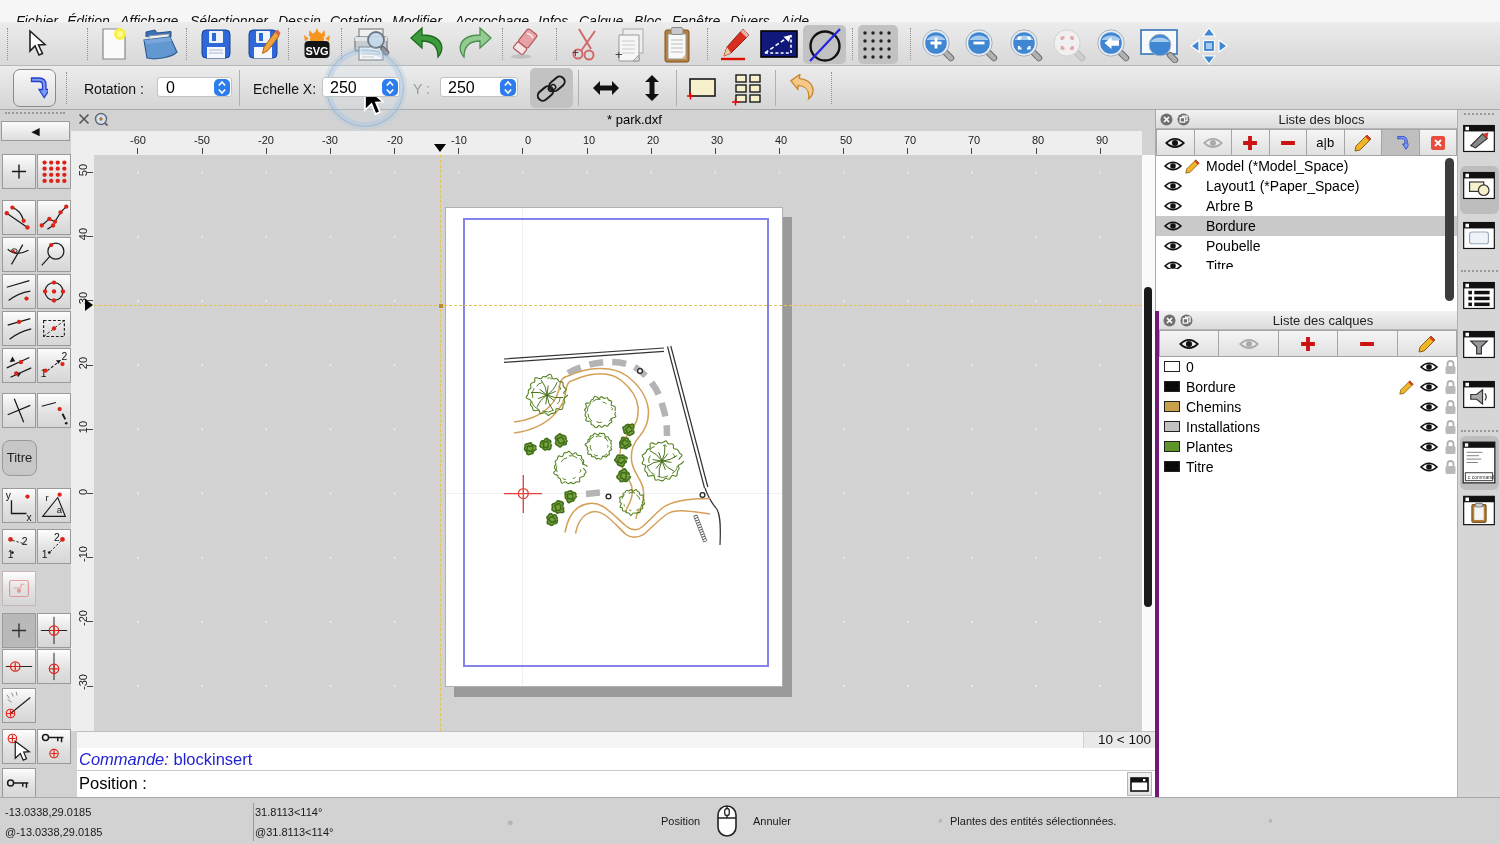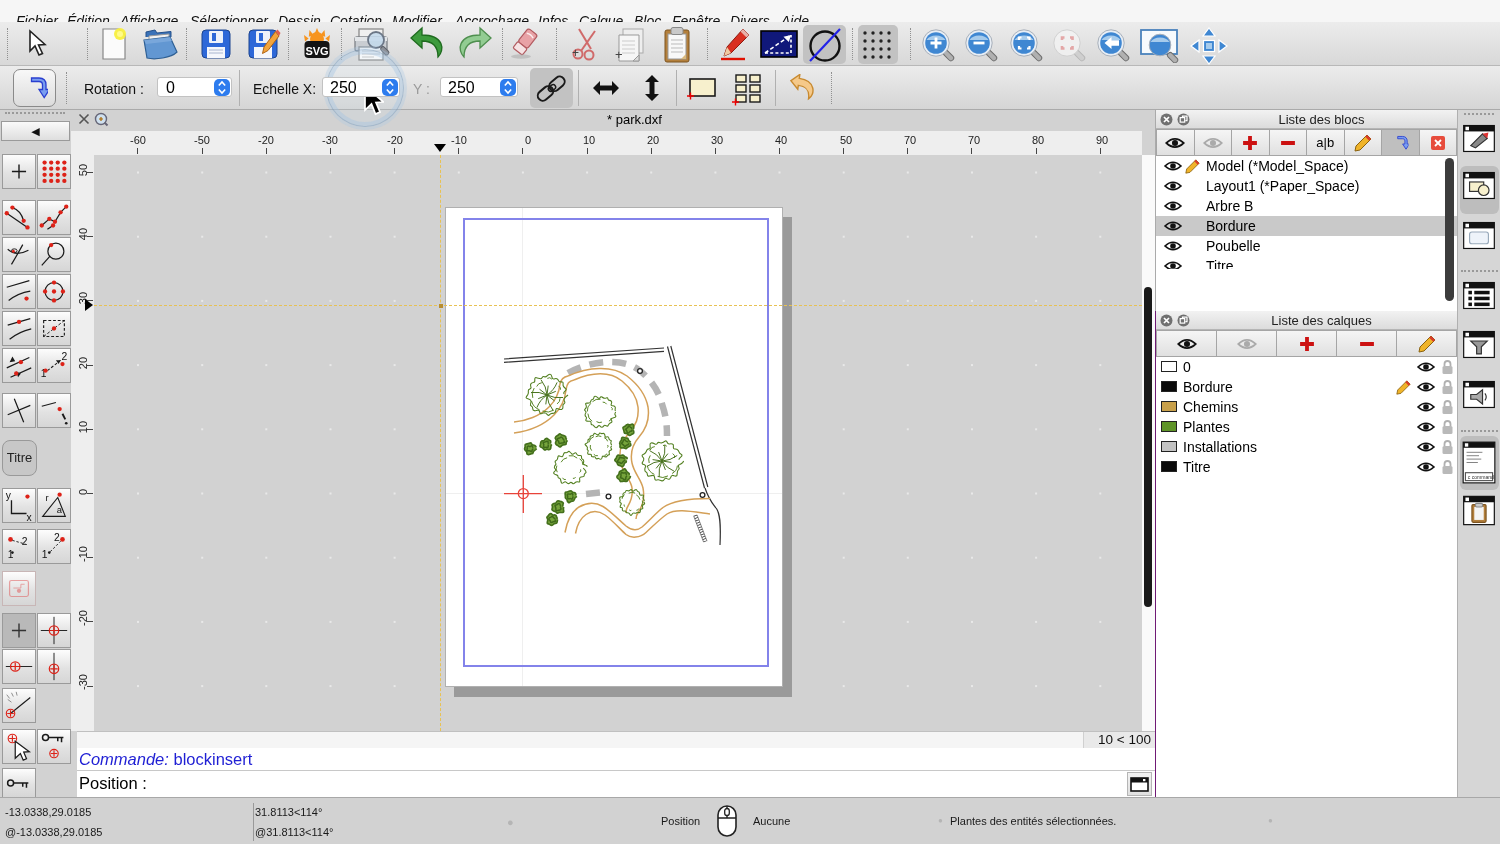--- a/index.html
+++ b/index.html
@@ -25,21 +25,21 @@
 #corner { left:71px; top:131px; width:23px; height:23.5px; background:#eeeeee; }
 #canvas { left:94px; top:154.5px; width:1048px; height:576.5px; background:#d2d2d2; overflow:hidden; }
 #vscroll { left:1142px; top:154.5px; width:13px; height:576.5px; background:#fafafa; }
 #vthumb { left:2px; top:132.5px; width:8px; height:320px; background:#1a1a1a; border-radius:4px; position:absolute; }
 #hstrip { left:77px; top:731px; width:1078px; height:17px; background:#f5f5f5; border-top:1px solid #c0c0c0; }
 #cmd1 { left:77px; top:748px; width:1078px; height:23px; background:#fff; border-bottom:1px solid #c8c8c8; font-size:16.5px; color:#1f1fd4; }
 #cmd2 { left:77px; top:771px; width:1078px; height:26px; background:#fff; font-size:16.5px; color:#000;text-align:right; }
 
 .ptitle { text-indent:30px; height:19px; background:linear-gradient(#f2f2f2,#dcdcdc); border-bottom:1px solid #b5b5b5; font-size:13px; color:#222; text-align:center; line-height:19px; position:relative; }
 #blocs { left:1155px; top:110px; width:302px; height:201px; background:#fff; border-left:1px solid #aaa; }
-#calques { left:1155px; top:311px; width:302px; height:486px; background:#fff; border-left:1px solid #701a75; }
+#calques { left:1155px; top:311px; width:302px; height:486px; background:#fff; border-left:4px solid #701a75; }
 .ptb { display:flex; background:#e6e6e6; }
 .ptb .b { flex:1; height:27px; border:1px solid #a5a5a5; border-left:none; background:linear-gradient(#f5f5f5,#e0e0e0); position:relative; }
 .ptb .b:first-child { border-left:1px solid #a5a5a5; }
 .row { height:20px; position:relative; font-size:14px; color:#000; }
 
 #rtb { left:1457px; top:110px; width:43px; height:687px; background:#d6d6d6; border-left:1px solid #b0b0b0; }
 
 #status { left:0; top:797px; width:1500px; height:47px; background:#d2d2d2; border-top:1px solid #a8a8a8; font-size:11px; color:#1a1a1a; }
 .hn { position:absolute; top:3px; font-size:11px; color:#222; width:40px; text-align:center; }
 .ht { position:absolute; bottom:1px; width:1px; height:6px; background:#444; }
@@ -1020,34 +1020,34 @@
         <svg class="abs" style="left:261px;top:4px" width="18" height="12" viewBox="0 0 18 12">
           <path d="M1 6 Q9 -1.5 17 6 Q9 13.5 1 6Z" fill="none" stroke="#111" stroke-width="1.6"></path>
           <circle cx="9" cy="6" r="2.8" fill="#111"></circle>
         </svg>
         <svg class="abs" style="left:285px;top:2px" width="13" height="16" viewBox="0 0 13 16">
           <path d="M3.5 7 V5 a3 3 0 0 1 6 0 V7" fill="none" stroke="#b0b0b0" stroke-width="1.8"></path>
           <rect x="1.5" y="7" width="10" height="8" rx="1.5" fill="#b9b9b9"></rect>
         </svg>
       </div>
     <div class="row">
-        <span class="sw" style="background:#5f9428"></span>
-        <span class="ct">Plantes</span>
+        <span class="sw" style="background:#c2c2c2"></span>
+        <span class="ct">Installations</span>
         <svg class="abs" style="left:261px;top:4px" width="18" height="12" viewBox="0 0 18 12">
           <path d="M1 6 Q9 -1.5 17 6 Q9 13.5 1 6Z" fill="none" stroke="#111" stroke-width="1.6"></path>
           <circle cx="9" cy="6" r="2.8" fill="#111"></circle>
         </svg>
         <svg class="abs" style="left:285px;top:2px" width="13" height="16" viewBox="0 0 13 16">
           <path d="M3.5 7 V5 a3 3 0 0 1 6 0 V7" fill="none" stroke="#b0b0b0" stroke-width="1.8"></path>
           <rect x="1.5" y="7" width="10" height="8" rx="1.5" fill="#b9b9b9"></rect>
         </svg>
       </div>
     <div class="row">
-        <span class="sw" style="background:#c2c2c2"></span>
-        <span class="ct">Installations</span>
+        <span class="sw" style="background:#5f9428"></span>
+        <span class="ct">Plantes</span>
         <svg class="abs" style="left:261px;top:4px" width="18" height="12" viewBox="0 0 18 12">
           <path d="M1 6 Q9 -1.5 17 6 Q9 13.5 1 6Z" fill="none" stroke="#111" stroke-width="1.6"></path>
           <circle cx="9" cy="6" r="2.8" fill="#111"></circle>
         </svg>
         <svg class="abs" style="left:285px;top:2px" width="13" height="16" viewBox="0 0 13 16">
           <path d="M3.5 7 V5 a3 3 0 0 1 6 0 V7" fill="none" stroke="#b0b0b0" stroke-width="1.8"></path>
           <rect x="1.5" y="7" width="10" height="8" rx="1.5" fill="#b9b9b9"></rect>
         </svg>
       </div>
     <div class="row">
@@ -1141,21 +1141,21 @@
   <path d="M3 1 L3 25 L9.5 19 L13.5 29 L18 27 L14 17.5 L21.5 17 Z" fill="#000" stroke="#fff" stroke-width="1.7"></path>
 </svg>
 <div id="status" class="abs">
   <span class="abs" style="left:5px;top:8px">-13.0338,29.0185</span>
   <span class="abs" style="left:5px;top:28px">@-13.0338,29.0185</span>
   <div class="abs" style="left:253px;top:5px;width:1px;height:38px;background:#999"></div>
     <span class="abs" style="left:255px;top:8px">31.8113&lt;114°</span>
   <span class="abs" style="left:255px;top:28px">@31.8113&lt;114°</span>
   <span class="abs" style="left:507px;top:18px;color:#b5b5b5">●</span>
   <span class="abs" style="left:661px;top:17px">Position</span>
-  <span class="abs" style="left:753px;top:17px">Aucune</span>
+  <span class="abs" style="left:753px;top:17px">Annuler</span>
   <svg class="abs" style="left:716px;top:6px" width="22" height="34" viewBox="0 0 22 34">
     <rect x="2" y="2" width="18" height="30" rx="9" fill="#fff" stroke="#222" stroke-width="1.6"></rect>
     <path d="M11 2 V14 M2 14 H20" stroke="#222" stroke-width="1.4"></path>
     <rect x="8.7" y="4.5" width="4.6" height="7" rx="2.3" fill="#fff" stroke="#222" stroke-width="1.3"></rect>
   </svg>
   <span class="abs" style="left:938px;top:18px;color:#b5b5b5;font-size:8px">●</span>
   <span class="abs" style="left:950px;top:17px">Plantes des entités sélectionnées.</span>
   <span class="abs" style="left:1268px;top:18px;color:#b5b5b5;font-size:8px">●</span>
 </div>
 

